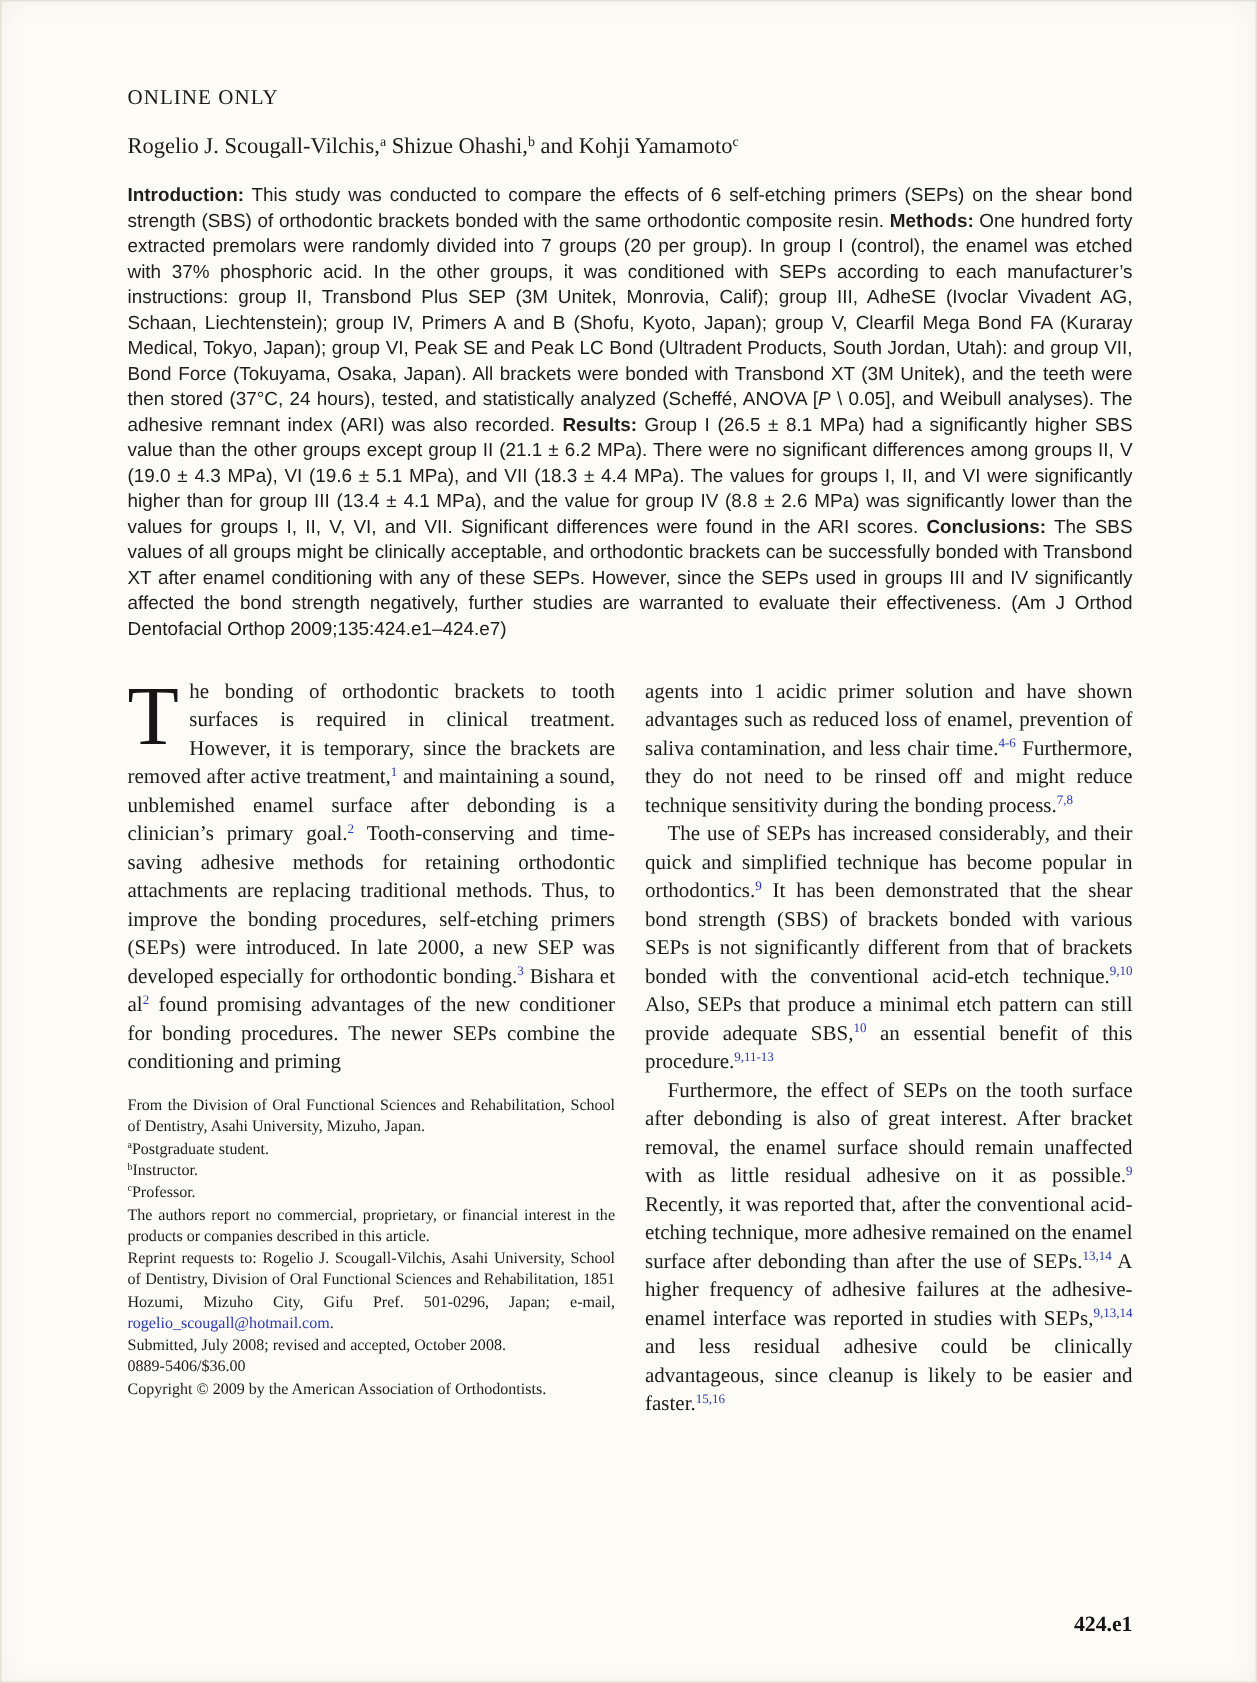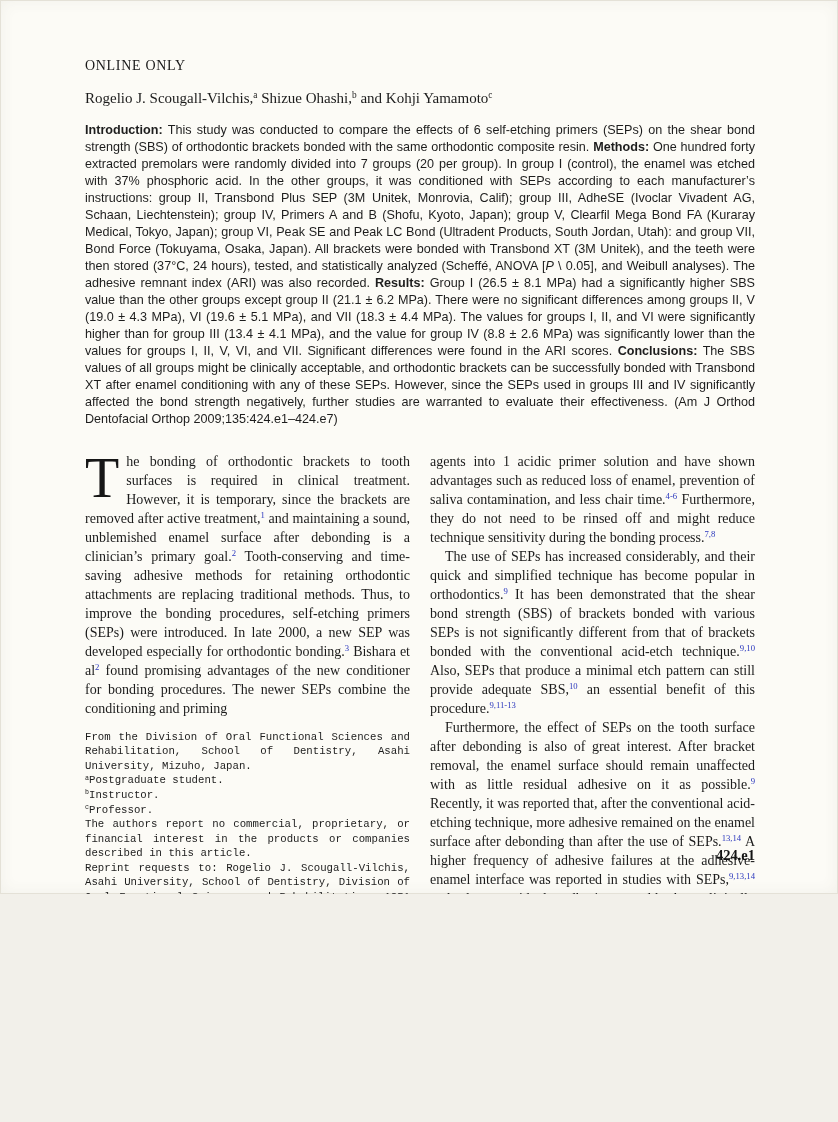--- a/index.html
+++ b/index.html
@@ -1,18 +1,18 @@
 <!DOCTYPE html>
 <html><head>
 <meta charset="utf-8">
 <style>
   html,body{margin:0;padding:0;}
   body{background:#f2f0ea;font-family:"Liberation Serif",serif;color:#1b1b1b;}
   .page{
-    position:relative;width:838px;height:894px;margin:0 auto;
+    position:relative;width:838px;height:1122px;margin:0 auto;
     background:#fcfbf6;overflow:hidden;
     box-shadow:inset 0 0 0 1px #e4e1d7, inset 0 0 16px rgba(90,85,70,.07);
   }
   .content{padding:58px 83px 0 85px;}
   .banner{font-size:14px;letter-spacing:.7px;color:#181818;}
   .title{
     font-family:"Liberation Serif",serif;font-weight:400;color:#121212;
     font-size:30.5px;line-height:1.2;margin:46px 0 0 0;letter-spacing:.1px;
   }
   .authors{margin-top:16px;font-size:15px;}
@@ -24,21 +24,21 @@
   .abstract strong{font-weight:700;}
   .columns{display:flex;gap:20px;margin-top:25px;}
   .col{flex:1 1 0;min-width:0;}
   .body-p{margin:0;font-size:14px;line-height:1.357;text-align:justify;}
   .indent{text-indent:15px;}
   .dropcap{float:left;font-size:56px;line-height:44px;padding:3px 7px 0 0;color:#161616;}
   sup{font-size:.62em;line-height:0;vertical-align:baseline;position:relative;top:-0.55em;}
   sup.ref{color:#2936bd;}
   sup.sup{color:inherit;}
   .link{color:#2936bd;}
-  .footnotes{margin-top:11px;font-family:Liberation Mono, monospace;}
+  .footnotes{margin-top:11px;}
   .footnotes p{margin:0;font-size:10.7px;line-height:1.36;text-align:justify;color:#1c1c1c;}
   .pagenum{position:absolute;right:83px;bottom:30px;font-weight:700;font-size:14.5px;color:#141414;}
   em{font-style:italic;}
 </style>
 </head>
 <body>
 
 <div class="page">
   <div class="content">
 

